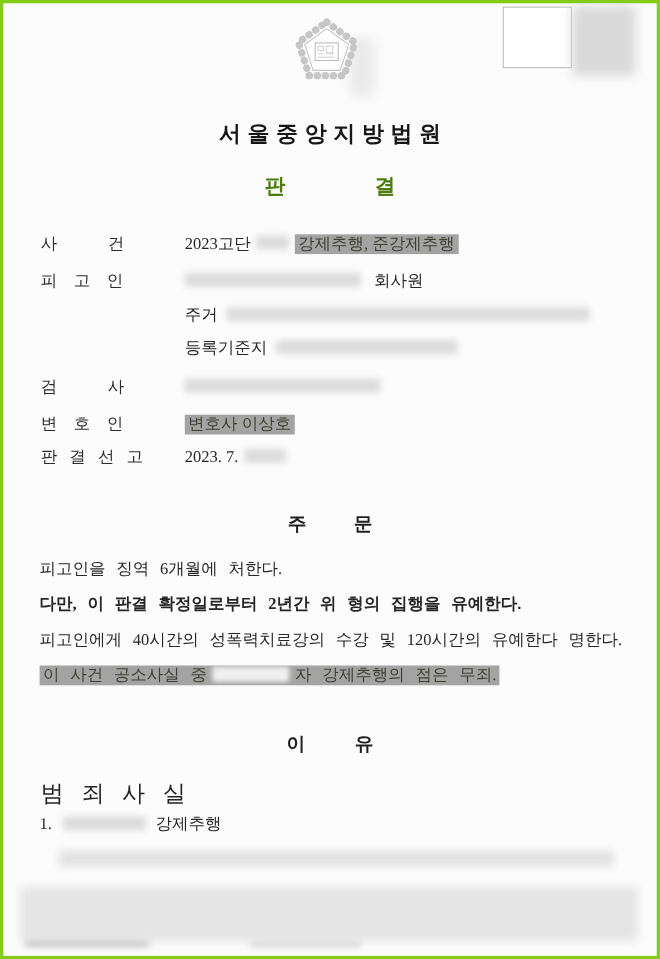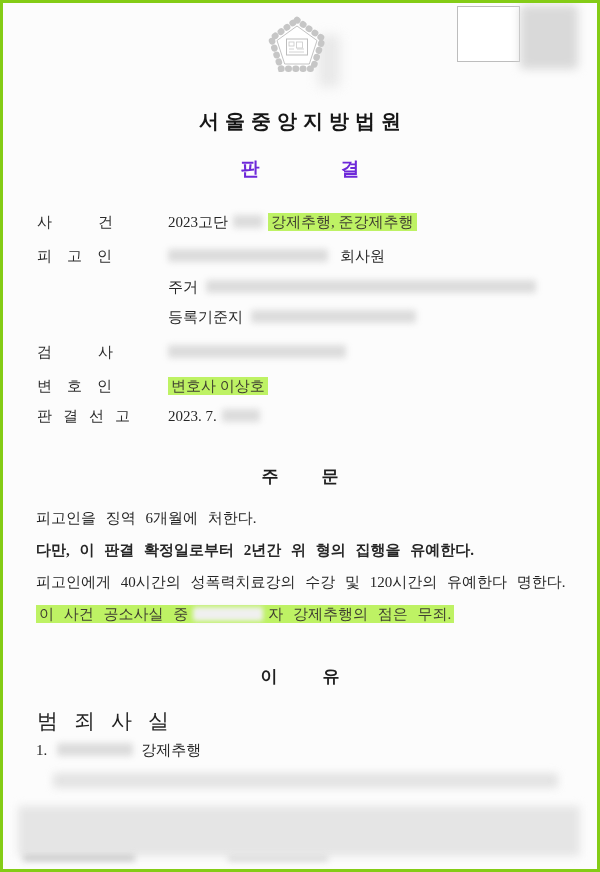--- a/index.html
+++ b/index.html
@@ -6,37 +6,37 @@
   .page{
     position:relative;width:600px;height:872px;box-sizing:border-box;
     background:#fcfcfc;border:3px solid #84cc16;overflow:hidden;
     font-family:"Liberation Serif","DejaVu Serif",serif;color:#262626;
   }
   .abs{position:absolute;}
   
   .court-title{left:0;right:0;top:105px;text-align:center;font-size:20px;
     letter-spacing:6px;padding-left:6px;color:#161616;font-weight:600;white-space:nowrap;}
   .doc-title{left:0;right:0;top:153px;text-align:center;font-size:19px;
-    letter-spacing:81px;padding-left:81px;color:#6d28d9;font-weight:600;white-space:nowrap;}
+    letter-spacing:81px;padding-left:81px;color:#4d7c0f;font-weight:600;white-space:nowrap;}
   .sec-heading{left:0;right:0;text-align:center;font-size:17px;color:#1f1f1f;
     font-weight:600;white-space:nowrap;}
   .h-order{top:462px;letter-spacing:43px;padding-left:43px;}
   .h-reason{top:662px;letter-spacing:45px;padding-left:45px;}
   
   .row{left:0;width:100%;height:22px;font-size:15px;line-height:22px;}
   .row .lbl{position:absolute;left:34px;white-space:nowrap;color:#2b2b2b;}
   .row .val{position:absolute;left:165px;white-space:nowrap;}
   .ls2{letter-spacing:46px;}
   .ls3{letter-spacing:15px;}
   .ls4{letter-spacing:11px;}
   
   .bodyline{left:33px;font-size:15px;line-height:22px;white-space:nowrap;word-spacing:6px;}
   .crime-label{left:34px;top:704px;font-size:21px;letter-spacing:16px;color:#222;}
   
-  .hl{background:#bef264;color:#3f3f30;padding:1px 3px;}
+  .hl{background:#a3a3a3;color:#3f3f30;padding:1px 3px;}
   
   .redact{display:inline-block;background:#dcdcdc;filter:blur(3px);
     border-radius:2px;height:13px;vertical-align:-1px;}
   .redact-light{display:inline-block;background:#f0f0f0;filter:blur(2.5px);
     border-radius:2px;height:14px;vertical-align:-2px;}
   
   .stamp-box{left:454px;top:3px;width:61px;height:54px;background:#fff;
     border:1px solid #bdbdbd;}
   .stamp-redact{left:517px;top:2px;width:58px;height:64px;background:#d9d9d9;
     filter:blur(5px);border-radius:4px;}

